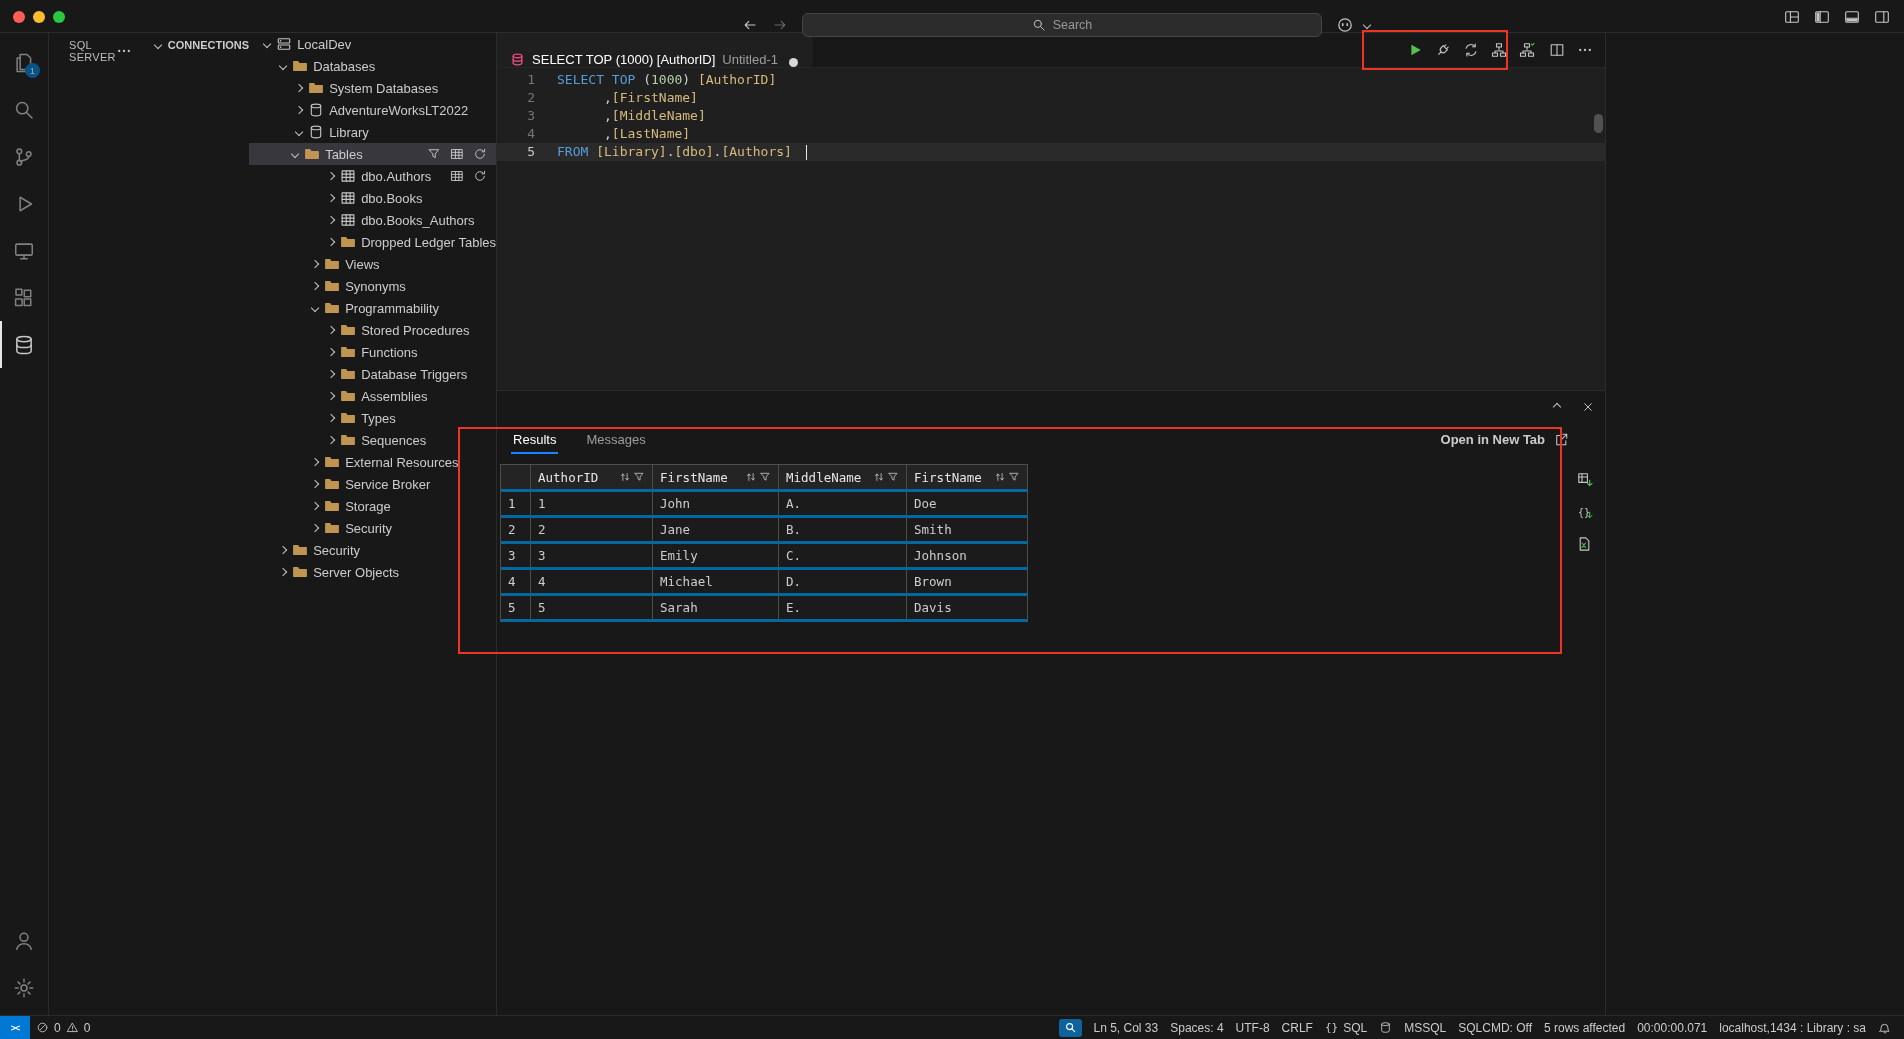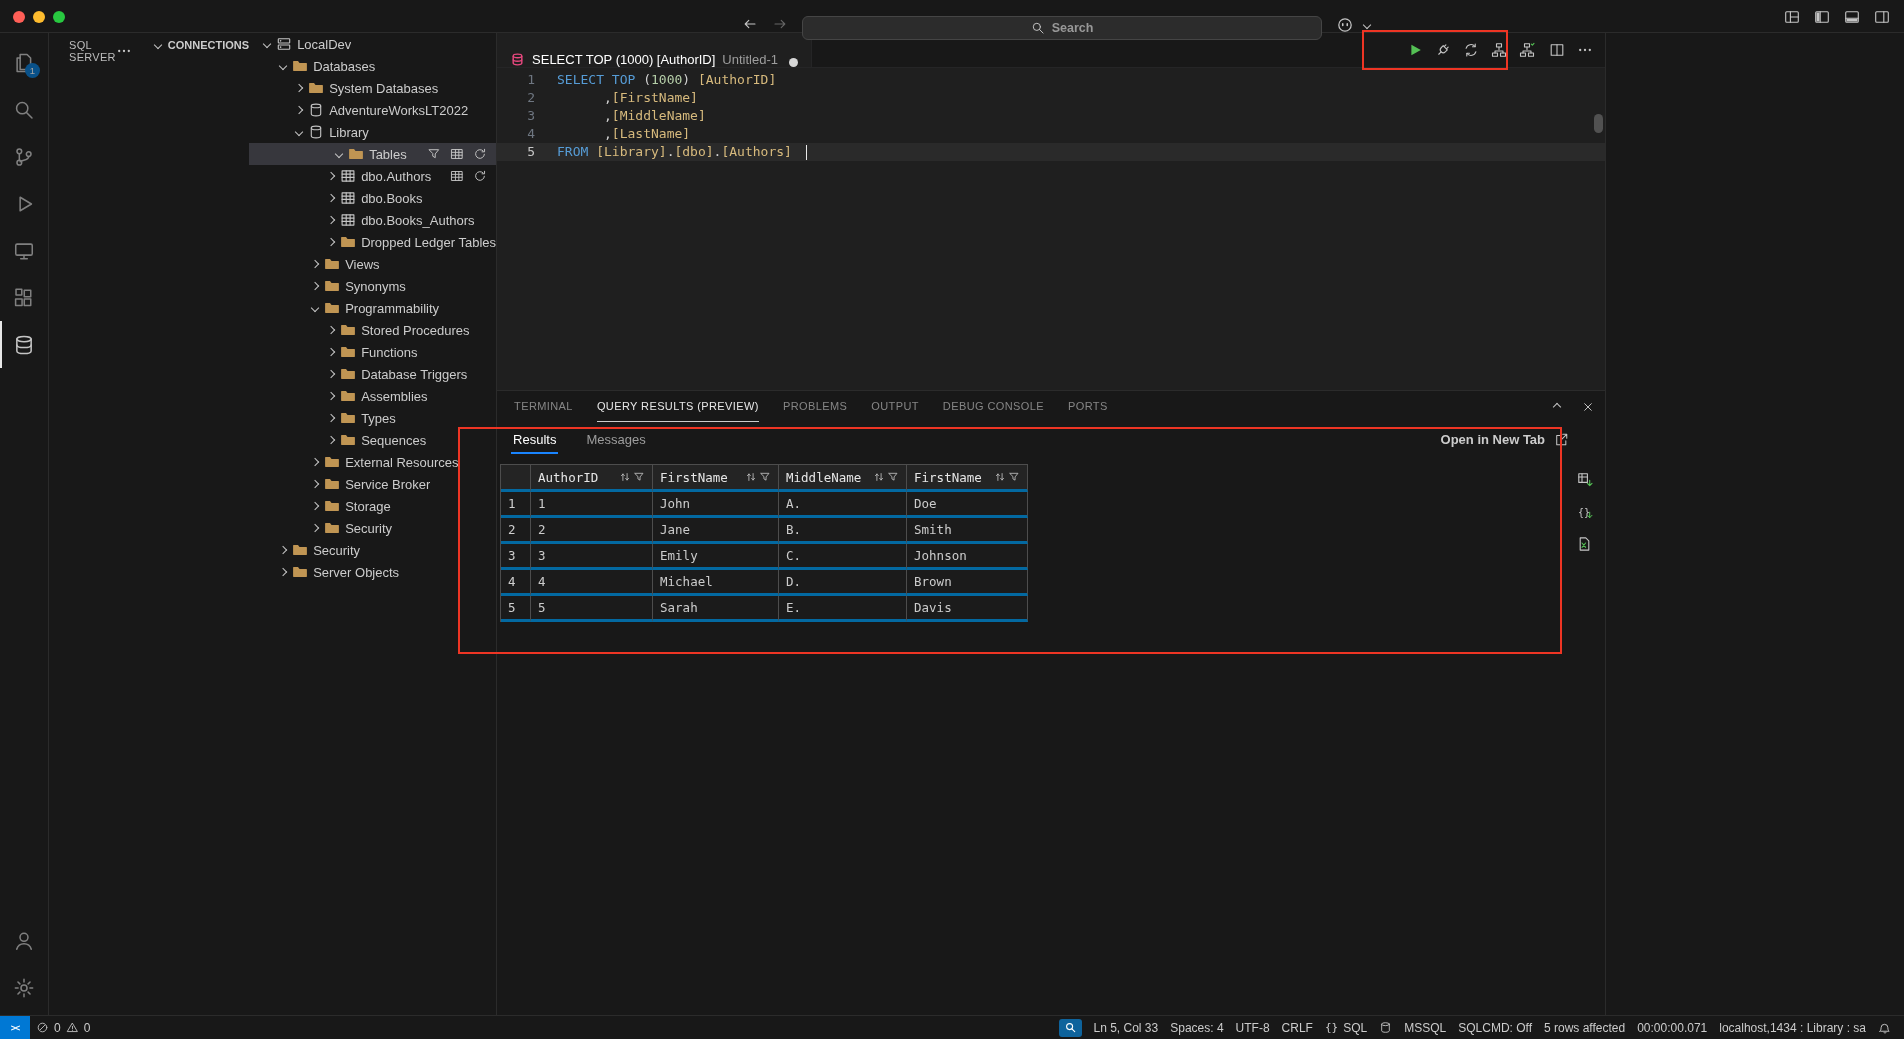--- a/index.html
+++ b/index.html
@@ -19,21 +19,21 @@
 .chev.right{transform:rotate(-45deg);}
 .chev.down{transform:rotate(45deg);}
 .chev.up{transform:rotate(-135deg);}
 .chevslot{width:16px;height:16px;display:inline-flex;align-items:center;justify-content:center;flex:0 0 16px;}
 .flex1{flex:1;}
 
 .titlebar{position:relative;flex:0 0 33px;height:33px;background:#181818;border-bottom:1px solid #2b2b2b;}
 .lights{position:absolute;left:13px;top:0;height:33px;display:flex;align-items:center;gap:8px;}
 .light{width:12px;height:12px;border-radius:50%;}
 .light.red{background:#ff5f57;}.light.yellow{background:#febc2e;}.light.green{background:#28c840;}
-.cmd{position:absolute;left:742px;top:16px;height:33px;display:flex;align-items:flex-start;gap:14px;font-weight:bold;}
+.cmd{position:absolute;left:742px;top:8px;height:33px;display:flex;align-items:center;gap:14px;}
 .navbtn.dim{opacity:.45;}
 .searchbox{width:520px;height:24px;background:#2c2c2c;border:1px solid #454545;border-radius:6px;display:flex;align-items:center;justify-content:center;gap:7px;color:#989898;font-size:12.5px;}
 .copilot-wrap{display:flex;align-items:center;gap:5px;}
 .tb-right{position:absolute;right:14px;top:0;height:33px;display:flex;align-items:center;gap:14px;}
 
 .main{flex:1;display:flex;min-height:0;}
 .activitybar{flex:0 0 48px;background:#181818;display:flex;flex-direction:column;}
 #ab-items{display:flex;flex-direction:column;margin-top:6px;}
 .ab-bottom{margin-top:auto;display:flex;flex-direction:column;padding-bottom:4px;}
 .ab-item{position:relative;width:48px;height:47px;display:flex;align-items:center;justify-content:center;opacity:.6;cursor:pointer;}
@@ -338,21 +338,21 @@
             </span>
             <span class="i i16">
               <svg viewBox="0 0 16 16" fill="none" stroke="#c5c5c5" stroke-width="1.1" stroke-linecap="round" stroke-linejoin="round">
                 <ellipse cx="8" cy="3.9" rx="4.7" ry="1.8"></ellipse>
                 <path d="M3.3 3.9v8.2c0 1 2.1 1.8 4.7 1.8s4.7-.8 4.7-1.8V3.9"></path>
               </svg>
             </span>
             <span class="tlabel">Library</span>
             <span class="flex1"></span>
           </div>
-          <div class="trow sel" style="padding-left:82px">
+          <div class="trow sel" style="padding-left:38px">
             <span class="chevslot">
               <span class="chev down"></span>
             </span>
             <span class="i i16">
               <svg viewBox="0 0 16 16">
                 <path d="M1.6 3.1h4.4l1.5 1.8h6.9c.3 0 .5.2.5.5v7c0 .3-.2.5-.5.5H1.6c-.3 0-.5-.2-.5-.5V3.6c0-.3.2-.5.5-.5z" fill="#c09553"></path>
               </svg>
             </span>
             <span class="tlabel">Tables</span>
             <span class="flex1"></span>
@@ -714,28 +714,20 @@
             <div class="cline cur">
               <span class="gutter">5</span>
               <span class="ctext"><span class="tk-kw">FROM</span><span class="tk-pl"> </span><span class="tk-id">[Library]</span><span class="tk-pl">.</span><span class="tk-id">[dbo]</span><span class="tk-pl">.</span><span class="tk-id">[Authors]</span><span class="caret"></span></span>
             </div>
           </div>
         <div class="ovr"></div>
       </div>
 
       <div class="panel">
         <div class="ptabs">
-          <div class="ptabs-list" id="ptabs-list">
-              <div class="ptab">TERMINAL</div>
-              <div class="ptab active">QUERY RESULTS (PREVIEW)</div>
-              <div class="ptab">PROBLEMS</div>
-              <div class="ptab">OUTPUT</div>
-              <div class="ptab">DEBUG CONSOLE</div>
-              <div class="ptab">PORTS</div>
-            </div>
           <div class="pt-actions">
             <span class="chevslot">
                 <span class="chev up"></span>
               </span>
             <span class="i i14">
                 <svg viewBox="0 0 16 16" fill="none" stroke="#c5c5c5" stroke-width="1.1" stroke-linecap="round" stroke-linejoin="round">
                   <path d="m4.2 4.2 7.6 7.6M11.8 4.2l-7.6 7.6"></path>
                 </svg>
               </span>
           </div>

